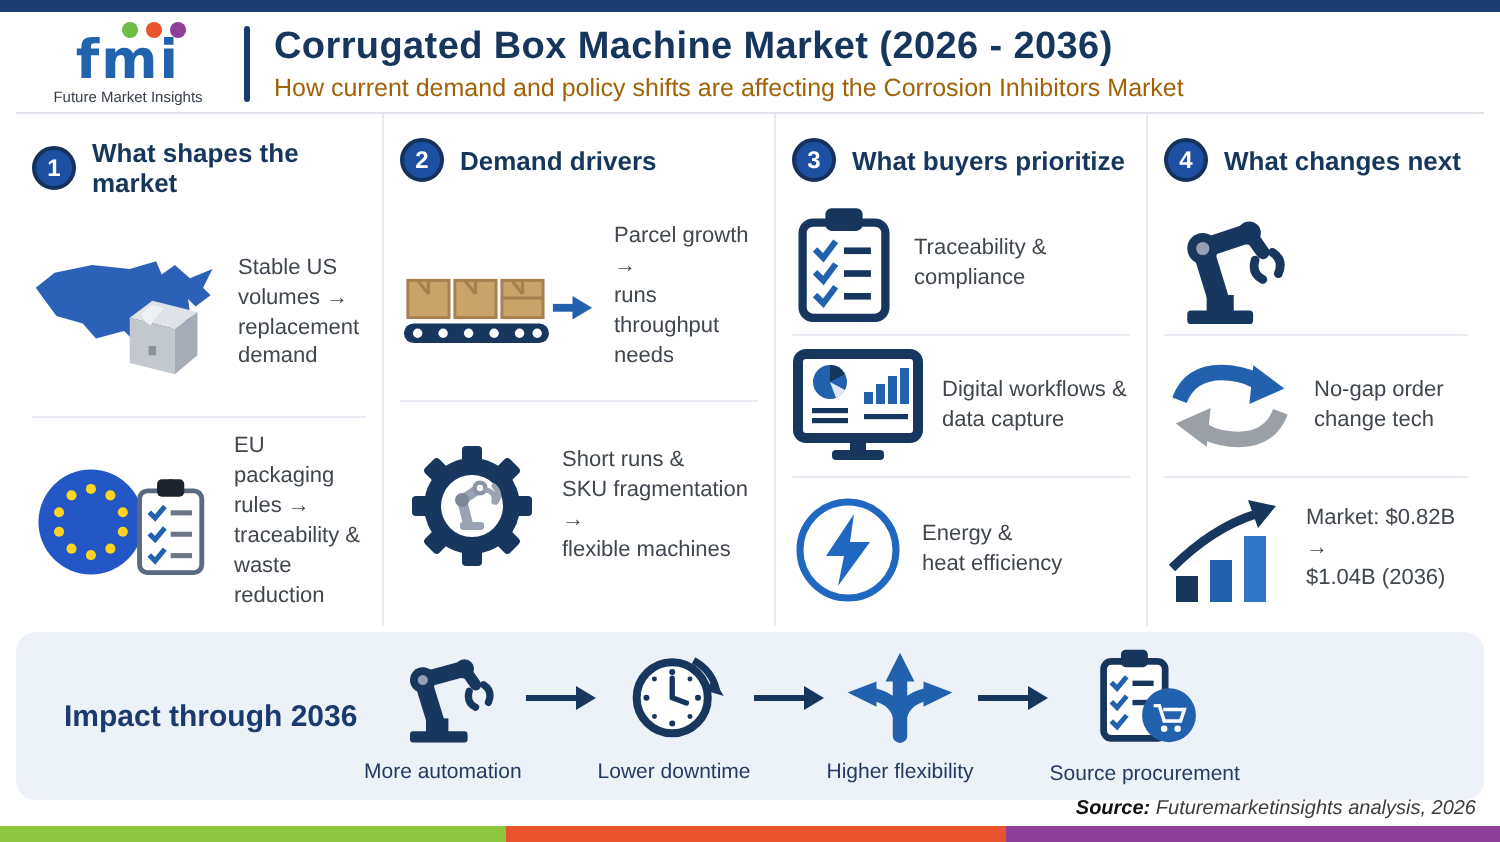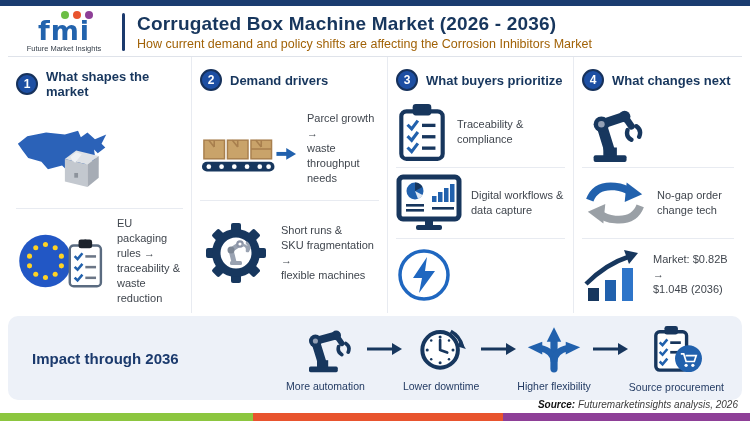--- a/index.html
+++ b/index.html
@@ -36,21 +36,21 @@
   .item:last-child { border-bottom:none; }
   .cols-2 .item { height:104px; }
   .cols-3 .item { height:71px; }
   .item-icon { flex:0 0 auto; display:flex; align-items:center; justify-content:center; }
   .item-text { font-size:11px; color:#40464e; line-height:1.35; white-space:pre-line; }
 
   
   .impact { margin:3px 8px 0 8px; height:84px; background:#edf1f8; border-radius:10px;
             display:flex; align-items:center; padding:0 18px 0 24px; }
   .impact-label { font-size:15px; font-weight:bold; color:#1b3a6d; width:150px; flex:0 0 auto; }
-  .impact-flow { flex:1; display:flex; align-items:center; justify-content:flex-end; }
+  .impact-flow { flex:1; display:flex; align-items:center; justify-content:flex-start; }
   .step { display:flex; flex-direction:column; align-items:center; gap:3px; }
   .step-label { font-size:10.5px; color:#233b63; white-space:nowrap; }
   .flow-arrow { margin-bottom:14px; }
 
   
   .source { position:absolute; right:12px; bottom:11px; font-size:10px; font-style:italic; color:#3c3c3c; }
   .source b { color:#111; }
   .stripe { position:absolute; left:0; bottom:0; width:750px; height:8px; display:flex; }
   .stripe i { display:block; height:100%; }
   .seg-green { width:33.7%; background:#8cc63f; }
@@ -94,20 +94,24 @@
             <path d="M2,24 L12,16 L32,12 L52,14 L66,10 L69,17 L76,12 L84,19 L96,14 L91,24 L95,28 L87,34 L83,30 L85,44 L77,40 L73,50 L63,46 L55,53 L49,47 L34,51 L27,43 L13,39 L7,31 Z" fill="#2b62b8"></path>
             <g>
               <polygon points="52,40 64,31 88,37 76,46" fill="#dfe2e6"></polygon>
               <polygon points="52,40 76,46 76,70 52,64" fill="#c3c8cf"></polygon>
               <polygon points="76,46 88,37 88,60 76,70" fill="#a6acb5"></polygon>
               <polygon points="58,38 64,33 70,35 66,40 63,44 60,42" fill="#eef0f3"></polygon>
               <rect x="62" y="55" width="4" height="5" fill="#8d939c"></rect>
             </g>
           </svg>
         </span>
+        <span class="item-text">Stable US
+volumes →
+replacement
+demand</span>
       </div>
       <div class="item">
         <span class="item-icon">
           <svg width="92" height="70" viewBox="0 0 94 72">
             <circle cx="30" cy="36" r="27" fill="#2257c5"></circle>
             <g fill="#ffd324">
               <circle cx="30" cy="19" r="2.6"></circle>
                 <circle cx="40" cy="22.3" r="2.6"></circle>
                 <circle cx="46.4" cy="31" r="2.6"></circle>
               <circle cx="46.4" cy="41" r="2.6"></circle>
@@ -159,21 +163,21 @@
                 <circle cx="35" cy="49" r="2.4"></circle>
               <circle cx="48" cy="49" r="2.4"></circle>
                 <circle cx="61" cy="49" r="2.4"></circle>
                 <circle cx="70" cy="49" r="2.4"></circle>
             </g>
             <line x1="78" y1="36" x2="90" y2="36" stroke="#2161ad" stroke-width="4"></line>
             <polygon points="88,30 98,36 88,42" fill="#2161ad"></polygon>
           </svg>
         </span>
         <span class="item-text">Parcel growth →
-waste throughput
+runs throughput
 needs</span>
       </div>
       <div class="item">
         <span class="item-icon">
           <svg width="72" height="72" viewBox="0 0 72 72">
             <g fill="#17375e">
               <rect x="31" y="6" width="10" height="12" rx="2"></rect>
               <rect x="31" y="54" width="10" height="12" rx="2"></rect>
               <rect x="6" y="31" width="12" height="10" rx="2"></rect>
               <rect x="54" y="31" width="12" height="10" rx="2"></rect>
@@ -245,20 +249,22 @@
         <span class="item-text">Digital workflows &amp;
 data capture</span>
       </div>
       <div class="item">
         <span class="item-icon">
           <svg width="56" height="56" viewBox="0 0 56 56">
             <circle cx="28" cy="28" r="24" fill="#fff" stroke="#1f67c0" stroke-width="3.5"></circle>
             <polygon points="31,10 17,31 26,31 23,46 39,24 29,24" fill="#1f67c0"></polygon>
           </svg>
         </span>
+        <span class="item-text">Energy &amp;
+heat efficiency</span>
       </div>
     </div>
 
     <div class="col cols-3">
       <div class="col-head">
         <span class="badge">4</span>
         <span class="col-title">What changes next</span>
       </div>
       <div class="item">
         <span class="item-icon">

